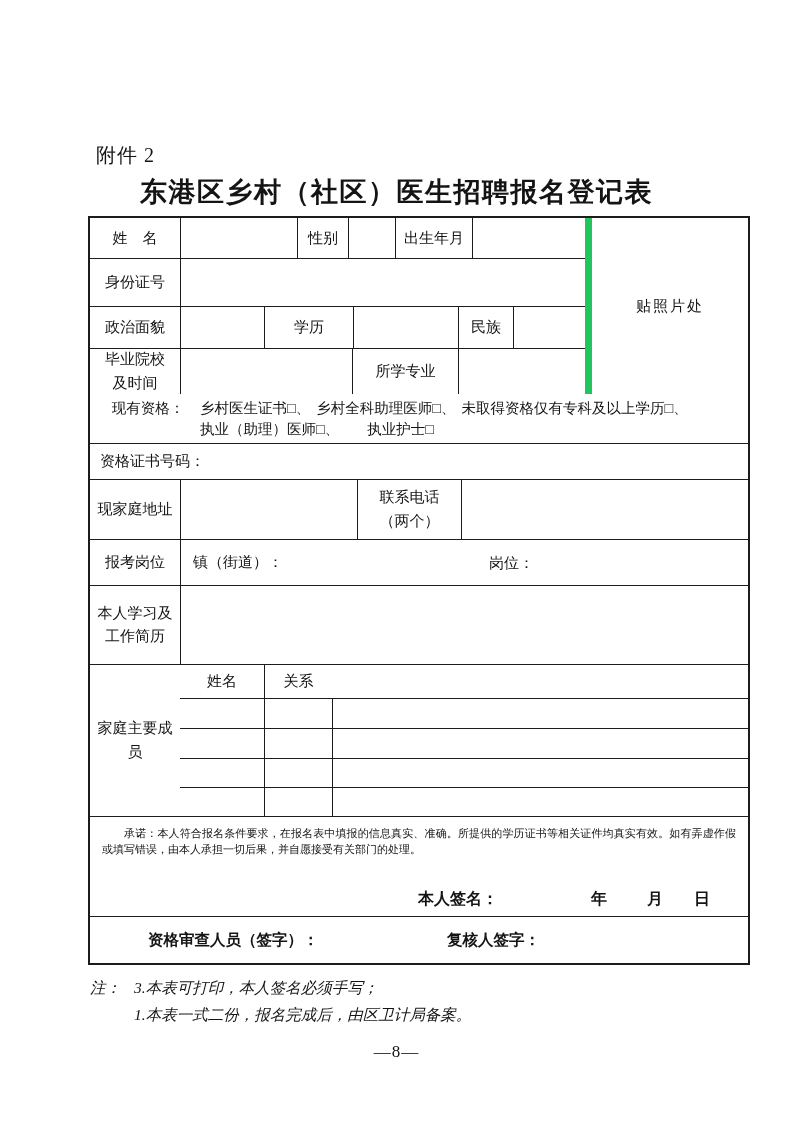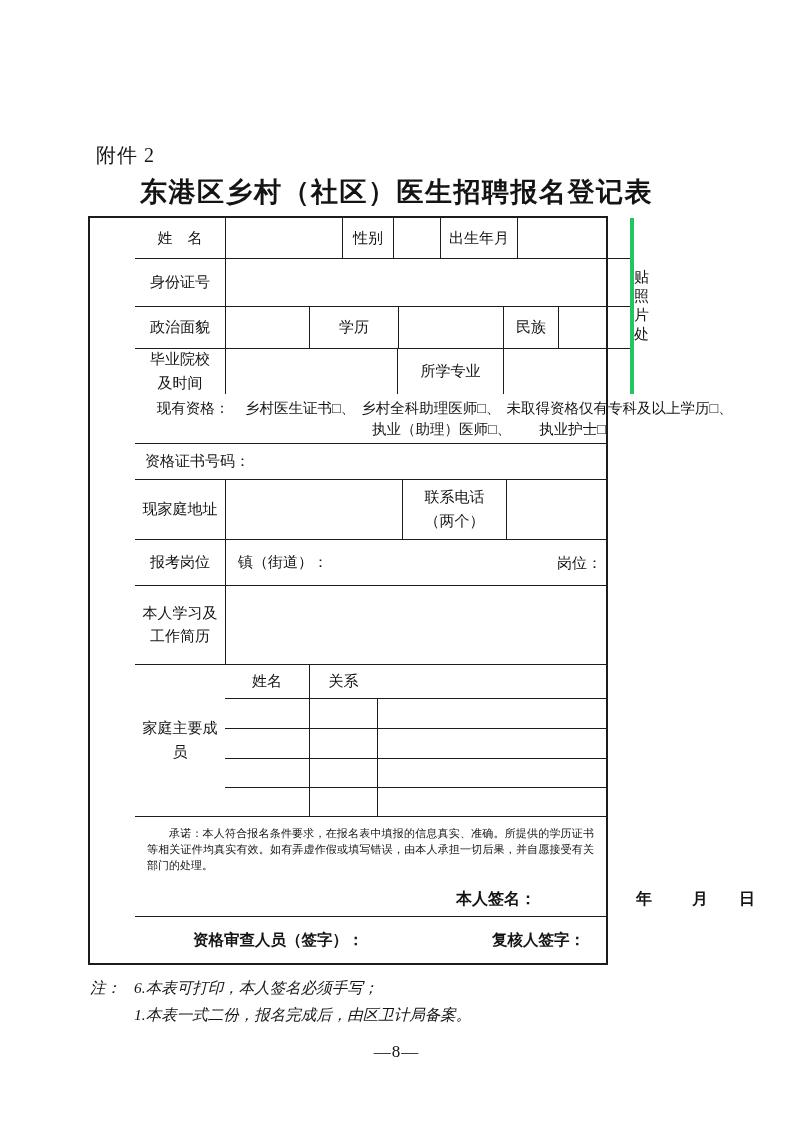--- a/index.html
+++ b/index.html
@@ -3,33 +3,33 @@
 <meta charset="utf-8">
 <style>
   html,body{margin:0;padding:0;background:#fff;}
   body{width:793px;height:1121px;font-family:"Liberation Serif","DejaVu Serif",serif;color:#141414;}
   .sheet{position:relative;width:793px;height:1121px;background:#fff;overflow:hidden;border-radius:23px;}
   *{box-sizing:border-box;}
 
   .attach{position:absolute;left:96px;top:142px;font-size:20px;letter-spacing:1px;}
   .title{position:absolute;left:0;top:174px;width:100%;text-align:center;font-size:27px;font-weight:bold;letter-spacing:1.5px;}
 
-  .ftable{position:absolute;left:88px;top:216px;width:520px;border:2px solid #1c1c1c;background:#fff;font-size:15px;padding-left:45px;}
+  .ftable{position:absolute;left:88px;top:216px;width:662px;border:2px solid #1c1c1c;background:#fff;font-size:15px;}
   .row{display:flex;align-items:stretch;}
   .row + .row{border-top:1px solid #1c1c1c;}
   .c{display:flex;align-items:center;justify-content:center;text-align:center;}
   .c:not(:first-child){border-left:1px solid #1c1c1c;}
   .lab{width:90px;flex:0 0 90px;}
   .pre{white-space:pre-line;line-height:1.55;}
 
   
   .blockA{display:flex;}
   .blockA-left{width:495px;flex:0 0 495px;}
   .blockA-left .row + .row{border-top:1px solid #1c1c1c;}
-  .photo-cell{flex:1;border-left:4px solid #22c55e;display:flex;align-items:center;justify-content:center;letter-spacing:2px;}
+  .photo-cell{flex:1;border-left:7px solid #22c55e;display:flex;align-items:center;justify-content:center;letter-spacing:2px;}
 
   .h40{height:40px}.h48{height:48px}.h42{height:42px}.h46{height:46px}
   .h49{height:49px}.h36{height:36px}.h60{height:60px}.h79{height:79px}
   .h100{height:100px}.h47{height:47px}
 
   .fill{flex:1;}
   .w117{flex:0 0 117px}.w51{flex:0 0 51px}.w47{flex:0 0 47px}.w77{flex:0 0 77px}
   .w84{flex:0 0 84px}.w89{flex:0 0 89px}.w105{flex:0 0 105px}.w55{flex:0 0 55px}
   .w172{flex:0 0 172px}.w106{flex:0 0 106px}
   .w177{flex:0 0 177px}.w104{flex:0 0 104px}
@@ -41,41 +41,41 @@
 
   .phone-col{flex:1;display:flex;flex-direction:column;}
   .phone-col .prow{flex:1;}
   .phone-col .prow + .prow{border-top:1px solid #1c1c1c;}
 
   
   .qual{flex-direction:column;align-items:stretch;justify-content:center;font-size:14.5px;padding:2px 0;}
   .qline{display:flex;align-items:center;padding-left:6px;line-height:21px;}
   .qlabel{width:104px;flex:0 0 104px;}
   .qline .item{margin-right:6px;white-space:nowrap;}
-  .qline2{padding-left:110px;justify-content:center;}
+  .qline2{padding-left:110px;}
   .qline2 .item2{margin-left:22px;}
 
   .leftcell{justify-content:flex-start;text-align:left;padding-left:10px;}
 
   .pos-cell{flex:1;position:relative;justify-content:flex-start;text-align:left;padding-left:12px;}
-  .pos-post{position:absolute;left:308px;top:50%;transform:translateY(-50%);margin-left:23px;}
+  .pos-post{position:absolute;left:308px;top:50%;transform:translateY(-50%);}
 
   
   .fam-col{flex:1;display:flex;flex-direction:column;}
   .fam-col .frow{display:flex;}
   .fam-col .frow + .frow{border-top:1px solid #1c1c1c;}
   .fh34{height:33px}.fh30{height:30px}.fh29{height:29px}
   .fam-col .fc{display:flex;align-items:center;justify-content:center;}
   .fam-col .fc:not(:first-child){border-left:1px solid #1c1c1c;}
 
   
   .pledge-cell{position:relative;display:block;padding:9px 12px 0 12px;}
   .pledge-text{font-size:11px;line-height:1.44;text-indent:2em;text-align:justify;}
   .sig{position:absolute;top:72px;font-weight:bold;font-size:16px;}
-  .sig-name{left:321px}.sig-y{left:501px}.sig-m{left:557px}.sig-d{left:604px}
+  .sig-name{left:328px}.sig-y{left:501px}.sig-m{left:557px}.sig-d{left:604px}
 
   .review-cell{position:relative;display:block;}
   .rv{position:absolute;top:50%;transform:translateY(-50%);font-weight:bold;font-size:15.5px;}
   .rv-a{left:58px}.rv-b{left:357px}
 
   .notes{position:absolute;left:90px;top:974px;display:flex;font-size:15.5px;font-style:italic;line-height:27px;}
   .notes-label{flex:0 0 44px;}
   .notes-items div{white-space:nowrap;}
 
   .pagenum{position:absolute;left:0;top:1042px;width:100%;text-align:center;font-size:17px;letter-spacing:1px;}
@@ -232,20 +232,20 @@
         <span class="rv rv-a">资格审查人员（签字）：</span>
         <span class="rv rv-b">复核人签字：</span>
       </div>
     </div>
 
   </div>
 
   <div class="notes">
     <div class="notes-label">注：</div>
     <div class="notes-items">
-      <div>6.本表可打印，本人签名必须手写；</div>
+      <div>3.本表可打印，本人签名必须手写；</div>
       <div>1.本表一式二份，报名完成后，由区卫计局备案。</div>
     </div>
   </div>
 
   <div class="pagenum">—8—</div>
 
 </div>
 
 </body></html>

